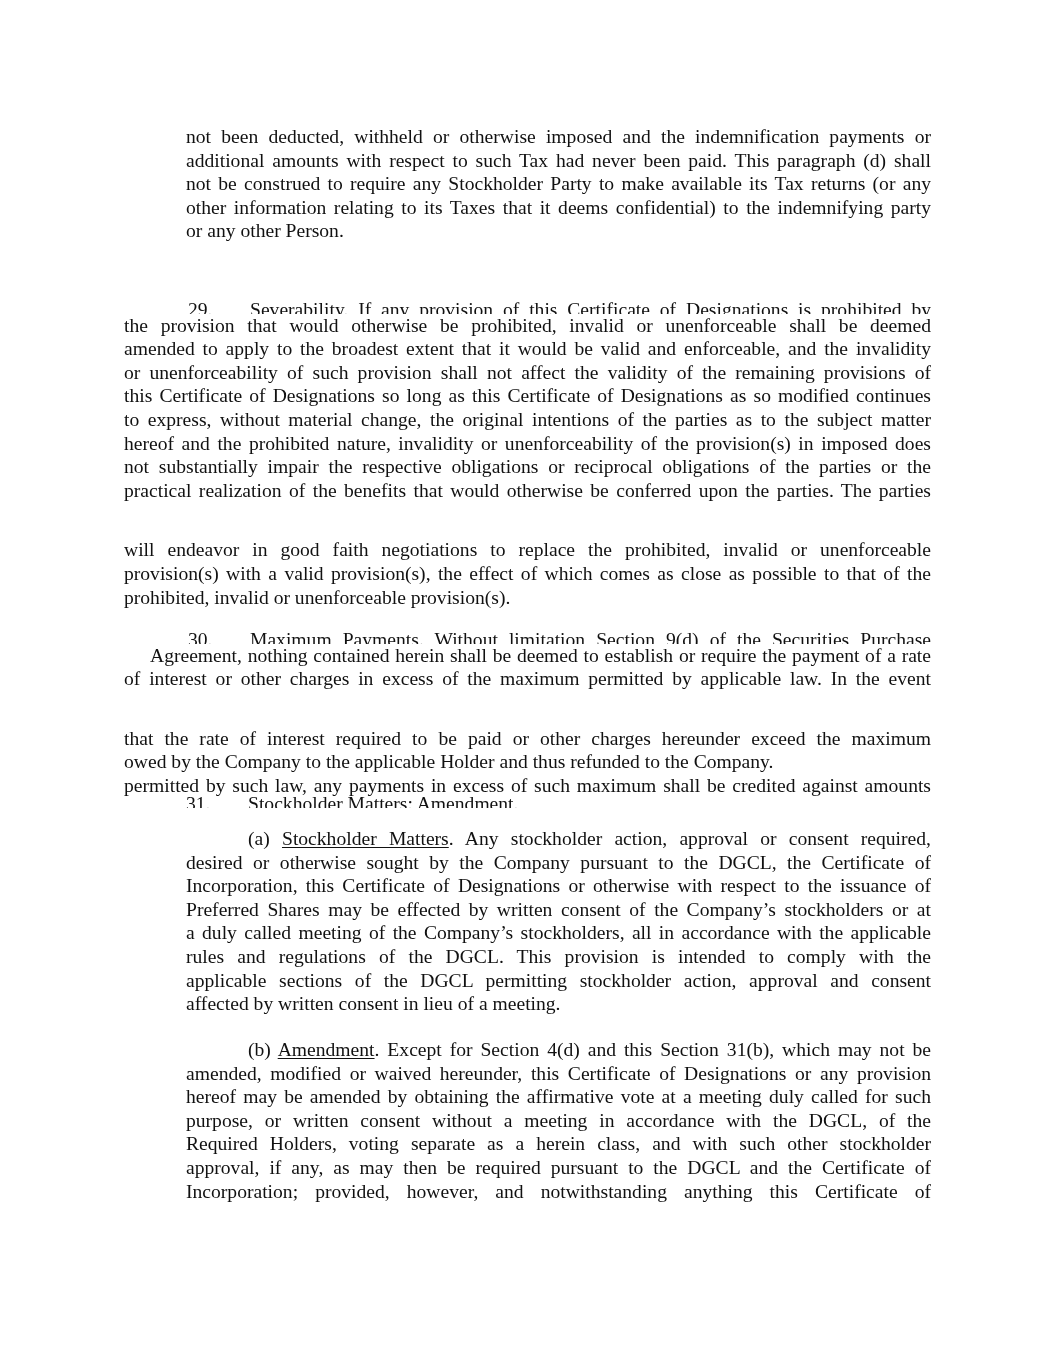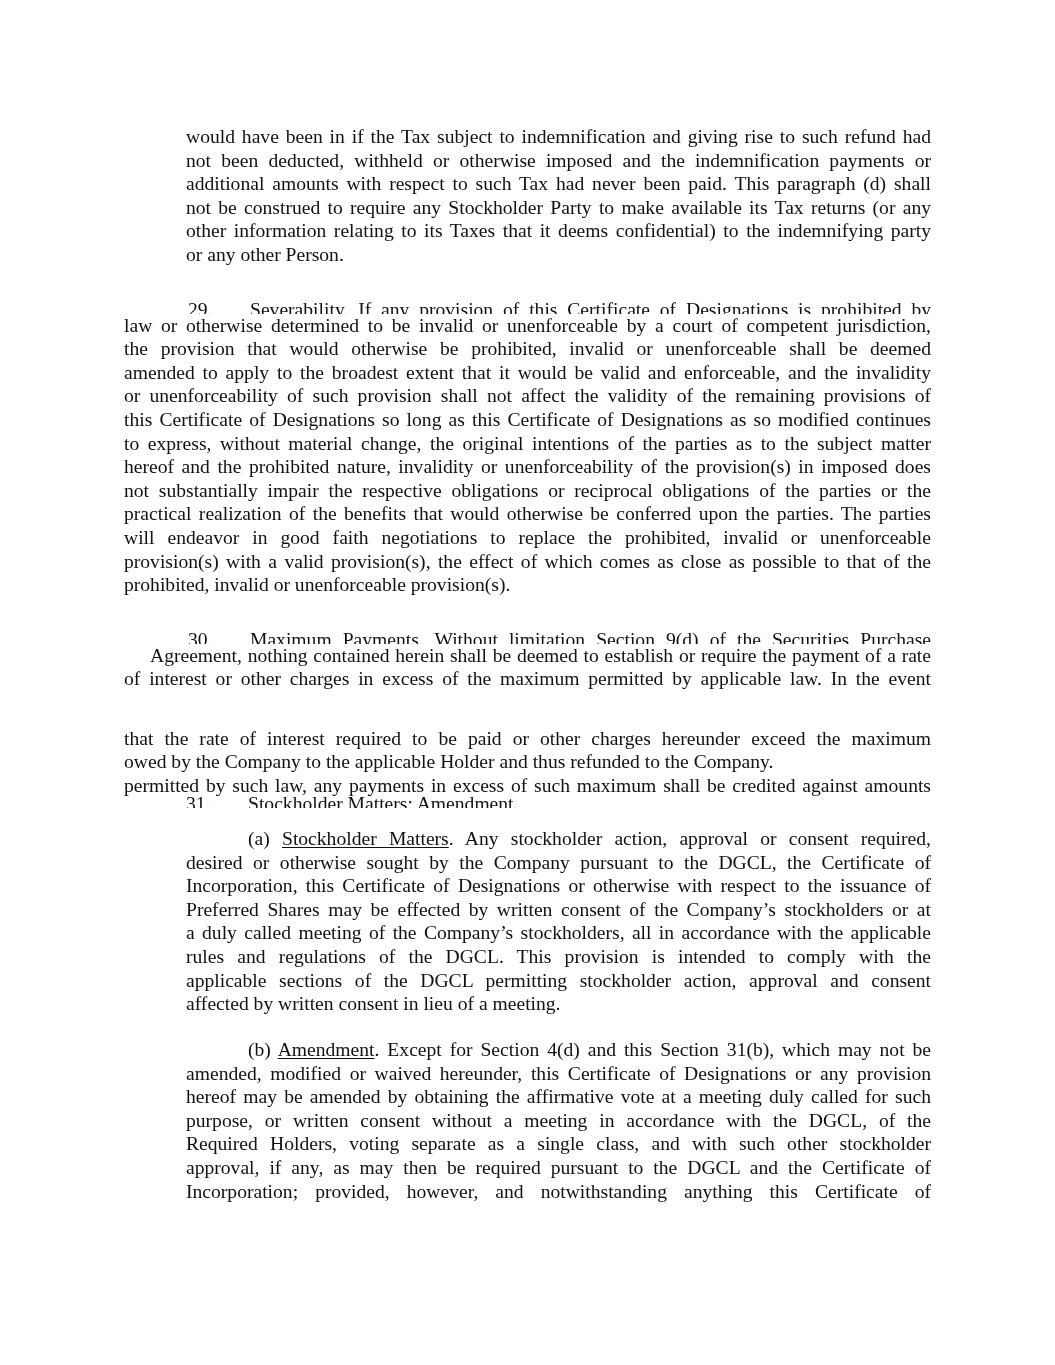--- a/index.html
+++ b/index.html
@@ -69,40 +69,38 @@
       font-size: 19.6px;
       line-height: 23.6px;
     }
   </style>
 </head>
 <body>
 
 <div class="page">
 
   <div class="block" id="cont">
-    <span class="line" style="white-space: normal; overflow: hidden;">would have been in if the Tax subject to indemnification and giving rise to such refund had</span>
     <span class="line" style="white-space: normal; overflow: hidden;">not been deducted, withheld or otherwise imposed and the indemnification payments or</span>
     <span class="line" style="white-space: normal; overflow: hidden;">additional amounts with respect to such Tax had never been paid.  This paragraph (d) shall</span>
     <span class="line" style="white-space: normal; overflow: hidden;">not be construed to require any Stockholder Party to make available its Tax returns (or any</span>
     <span class="line" style="white-space: normal; overflow: hidden;">other information relating to its Taxes that it deems confidential) to the indemnifying party</span>
     <span class="line last" style="white-space: normal; overflow: hidden;">or any other Person.</span>
   </div>
 
   <div class="block" id="s29">
     <span class="line indent-num" style="white-space: normal; overflow: hidden;"><span class="num">29.</span><span class="u">Severability</span><span>.  If any provision of this Certificate of Designations is prohibited by</span></span>
-    <span class="line" style="white-space: normal; overflow: hidden;">law or otherwise determined to be invalid or unenforceable by a court of competent jurisdiction,</span>
     <span class="line" style="white-space: normal; overflow: hidden;">the provision that would otherwise be prohibited, invalid or unenforceable shall be deemed</span>
     <span class="line" style="white-space: normal; overflow: hidden;">amended to apply to the broadest extent that it would be valid and enforceable, and the invalidity</span>
     <span class="line" style="white-space: normal; overflow: hidden;">or unenforceability of such provision shall not affect the validity of the remaining provisions of</span>
     <span class="line" style="white-space: normal; overflow: hidden;">this Certificate of Designations so long as this Certificate of Designations as so modified continues</span>
     <span class="line" style="white-space: normal; overflow: hidden;">to express, without material change, the original intentions of the parties as to the subject matter</span>
     <span class="line" style="white-space: normal; overflow: hidden;">hereof and the prohibited nature, invalidity or unenforceability of the provision(s) in imposed does</span>
     <span class="line" style="white-space: normal; overflow: hidden;">not substantially impair the respective obligations or reciprocal obligations of the parties or the</span>
     <span class="line" style="white-space: normal; overflow: hidden;">practical realization of the benefits that would otherwise be conferred upon the parties.  The parties</span>
-    <span class="line" style="white-space: normal; overflow: hidden;">will endeavor in good faith negotiations to replace the prohibited, invalid or unenforceable</span>
+    <span class="line" style="white-space: normal; overflow: hidden; margin-top: 36px;">will endeavor in good faith negotiations to replace the prohibited, invalid or unenforceable</span>
     <span class="line" style="white-space: normal; overflow: hidden;">provision(s) with a valid provision(s), the effect of which comes as close as possible to that of the</span>
     <span class="line last" style="white-space: normal; overflow: hidden;">prohibited, invalid or unenforceable provision(s).</span>
   </div>
 
   <div class="block" id="s30">
     <span class="line indent-num" style="white-space: normal; overflow: hidden;"><span class="num">30.</span><span class="u">Maximum Payments</span><span>.  Without limitation Section 9(d) of the Securities Purchase</span></span>
     <span class="line" style="white-space: normal; overflow: hidden; margin-left: 26px;">Agreement, nothing contained herein shall be deemed to establish or require the payment of a rate</span>
     <span class="line" style="white-space: normal; overflow: hidden;">of interest or other charges in excess of the maximum permitted by applicable law.  In the event</span>
     <span class="line" style="white-space: normal; overflow: hidden; margin-top: 36px;">that the rate of interest required to be paid or other charges hereunder exceed the maximum</span>
     <span class="line last" style="white-space: normal; overflow: hidden;">owed by the Company to the applicable Holder and thus refunded to the Company.</span>
@@ -122,19 +120,19 @@
     <span class="line" style="white-space: normal; overflow: hidden;">rules and regulations of the DGCL.  This provision is intended to comply with the</span>
     <span class="line" style="white-space: normal; overflow: hidden;">applicable sections of the DGCL permitting stockholder action, approval and consent</span>
     <span class="line last" style="white-space: normal; overflow: hidden;">affected by written consent in lieu of a meeting.</span>
   </div>
 
   <div class="block" id="s31b">
     <span class="line indent-sub" style="white-space: normal; overflow: hidden;"><span>(b) </span><span class="u">Amendment</span><span>.  Except for Section 4(d) and this Section 31(b), which may not be</span></span>
     <span class="line" style="white-space: normal; overflow: hidden;">amended, modified or waived hereunder, this Certificate of Designations or any provision</span>
     <span class="line" style="white-space: normal; overflow: hidden;">hereof may be amended by obtaining the affirmative vote at a meeting duly called for such</span>
     <span class="line" style="white-space: normal; overflow: hidden;">purpose, or written consent without a meeting in accordance with the DGCL, of the</span>
-    <span class="line" style="white-space: normal; overflow: hidden;">Required Holders, voting separate as a single class, and with such other stockholder</span>
+    <span class="line" style="white-space: normal; overflow: hidden;">Required Holders, voting separate as a herein class, and with such other stockholder</span>
     <span class="line" style="white-space: normal; overflow: hidden;">approval, if any, as may then be required pursuant to the DGCL and the Certificate of</span>
     <span class="line" style="white-space: normal; overflow: hidden;">Incorporation; provided, however, and notwithstanding anything this Certificate of</span>
   </div>
 
 
 </div>
 
 </body></html>

